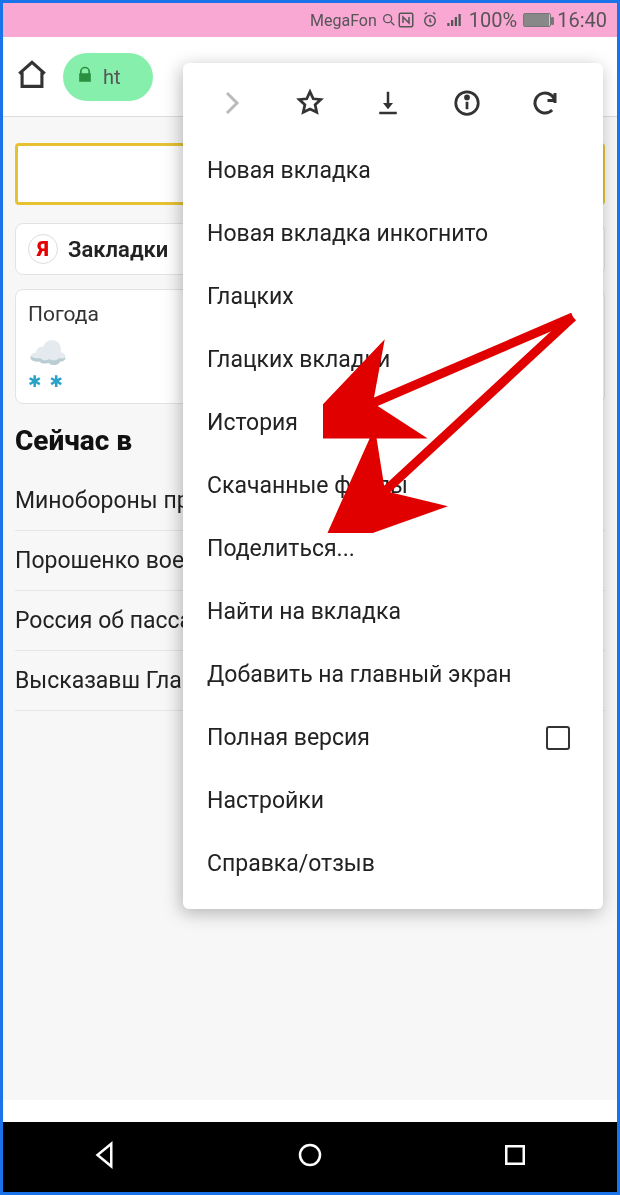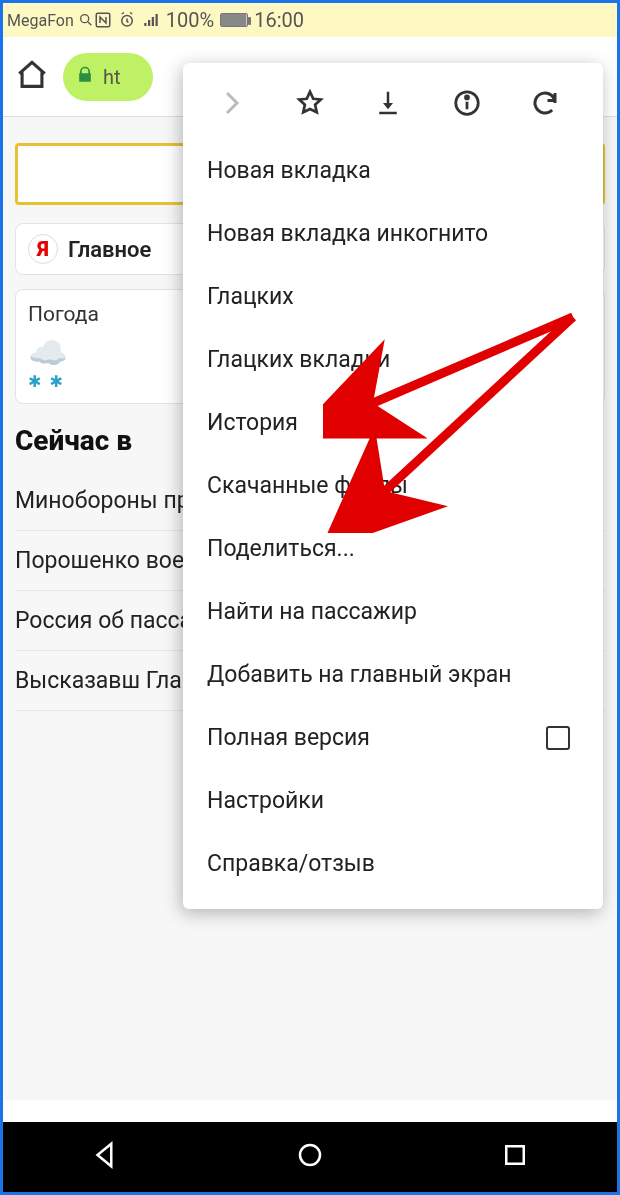--- a/index.html
+++ b/index.html
@@ -13,46 +13,46 @@
     border: 3px solid #1a73e8;
     position: relative;
     overflow: hidden;
     background: #f7f7f7;
   }
   
   .statusbar {
     height: 34px;
     display: flex;
     align-items: center;
-    justify-content: flex-start;
-    padding: 0 4px;
+    justify-content: flex-end;
+    padding: 0 10px;
     font-size: 16px;
     color: #555;
-    background: #fef9c3;
+    background: #f9a8d4;
   }
   .statusbar .left { display:flex; align-items:center; gap:4px; }
   .statusbar .right { display:flex; align-items:center; gap:6px; font-size:20px;}
   .status-icon { display:inline-flex; }
   .battery-icon { width:28px; height:14px; border:1px solid #777; border-radius:2px; position:relative; background:linear-gradient(to right,#888 0%,#888 95%, #ccc 95%);}
   .battery-icon:after{content:"";position:absolute;right:-4px;top:3px;width:3px;height:8px;background:#777;border-radius:1px;}
   
   .browserbar {
     height: 80px;
     background:#fff;
     display:flex;
     align-items:center;
     padding: 0 12px;
     gap: 14px;
     border-bottom:1px solid #ddd;
   }
   .home-icon svg { width:34px; height:34px; }
   .urlbox {
     flex: 0 0 90px;
     height: 48px;
-    background:#bef264;
+    background:#86efac;
     border-radius: 24px;
     display:flex;
     align-items:center;
     padding: 0 12px;
     gap:8px;
     overflow:hidden;
   }
   .lock-icon svg{width:20px;height:20px;}
   .urltext { color:#555; font-size:20px; white-space:nowrap;}
   
@@ -159,21 +159,21 @@
             <path d="M12 10v4l2 1M5 4l3-2M19 4l-3-2"></path>
           </svg>
       </span>
       <span class="status-icon">
         <svg viewBox="0 0 24 24" width="18" height="18" fill="#555">
             <path d="M3 20h3v-4H3zM8 20h3v-8H8zM13 20h3V8h-3zM18 20h3V4h-3z"></path>
           </svg>
       </span>
       <span>100%</span>
       <span class="battery-icon"></span>
-      <span>16:00</span>
+      <span>16:40</span>
     </div>
   </div>
 
   <div class="browserbar">
     <span class="home-icon">
       <svg viewBox="0 0 24 24" fill="none" stroke="#333" stroke-width="2.2">
           <path d="M3 11l9-8 9 8M5 10v10h14V10"></path>
         </svg>
     </span>
     <div class="urlbox">
@@ -183,21 +183,21 @@
           </svg>
       </span>
       <span class="urltext">ht</span>
     </div>
   </div>
 
   <div class="page">
     <div class="searchbox"></div>
     <div class="card">
       <span class="ya-badge">Я</span>
-      <span>Главное</span>
+      <span>Закладки</span>
     </div>
     <div class="weather-card">
       <div class="weather-title">Погода</div>
       <div class="weather-icon">☁️<div class="snow">✱ ✱</div></div>
     </div>
     <div class="section-title">Сейчас в</div>
     <div class="news-item">Минобороны провело п</div>
     <div class="news-item">Порошенко военного</div>
     <div class="news-item">Россия об пассажир</div>
     <div class="news-item">Высказавш Глацких п</div>
@@ -248,21 +248,21 @@
     <div class="menu-item">
         <span>История</span>
       </div>
     <div class="menu-item">
         <span>Скачанные файлы</span>
       </div>
     <div class="menu-item">
         <span>Поделиться...</span>
       </div>
     <div class="menu-item">
-        <span>Найти на пассажир</span>
+        <span>Найти на вкладка</span>
       </div>
     <div class="menu-item">
         <span>Добавить на главный экран</span>
       </div>
     <div class="menu-item">
       <span>Полная версия</span>
       <span class="checkbox"></span>
     </div>
     <div class="menu-item">
         <span>Настройки</span>

